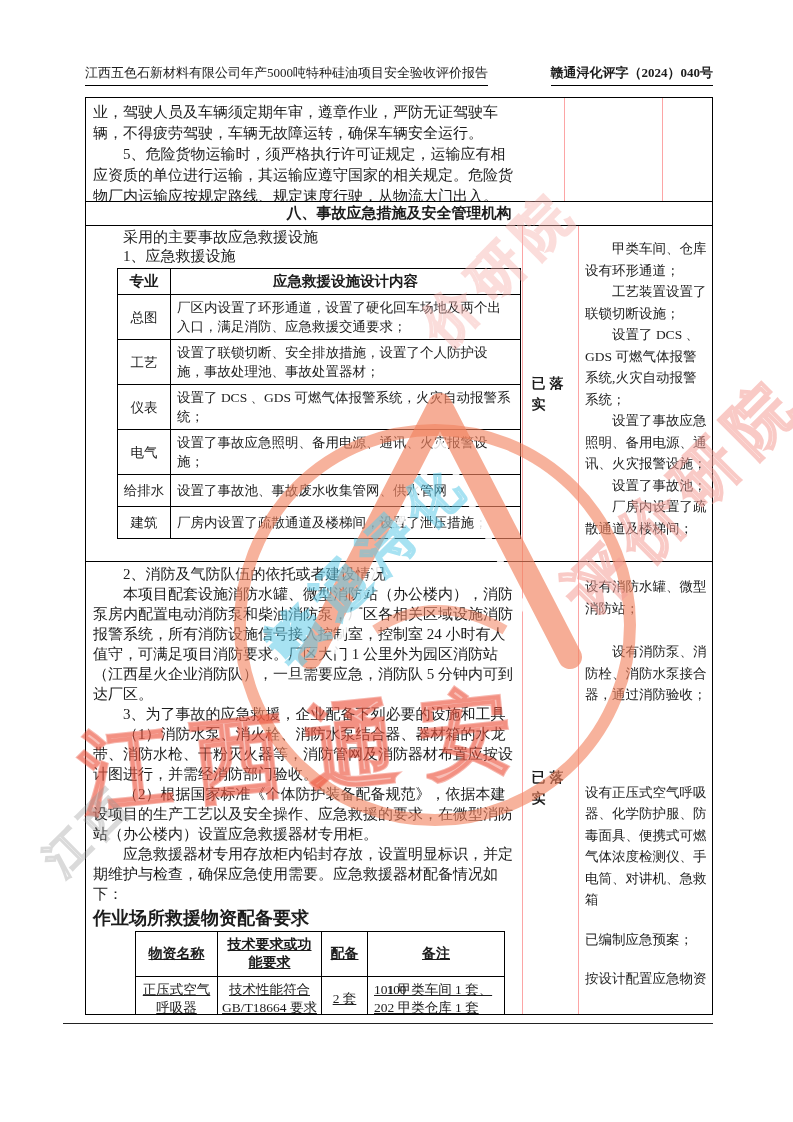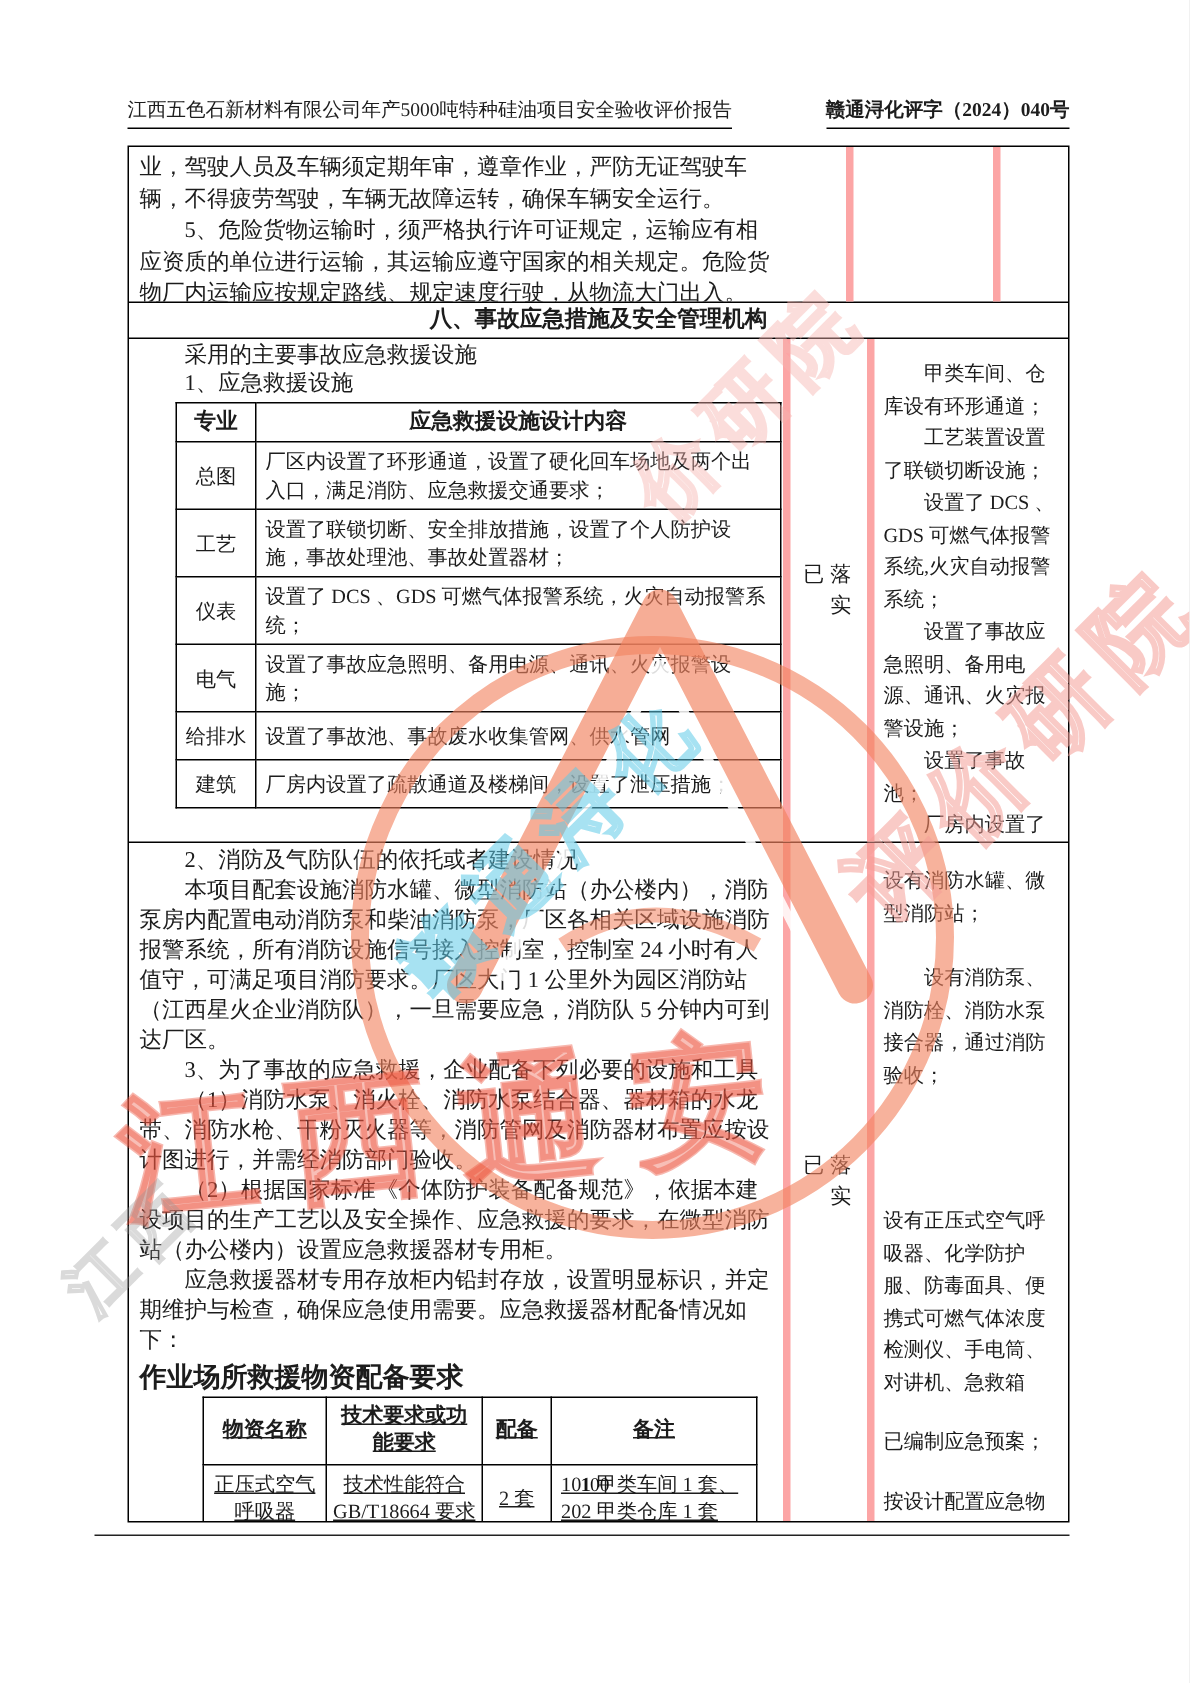--- a/index.html
+++ b/index.html
@@ -22,34 +22,34 @@
   .hdr span { border-bottom: 1.5px solid #000; padding-bottom: 3px; }
   .hdr .hdr-right { margin-left: 18px; font-weight: bold; }
   
   .otable {
     position: absolute; left: 85px; top: 97px; width: 628px;
     border: 1.5px solid #000;
     font-size: 15px; line-height: 21px;
   }
   .orow { display: grid; grid-template-columns: 436px 56px 134px; border-top: 1px solid #000; }
   .orow:first-child { border-top: none; }
-  .ocell { border-left: 5px solid #fca5a5; overflow: hidden; }
+  .ocell { border-left: 1px solid #fca5a5; overflow: hidden; }
   .ocell:first-child { border-left: none; }
   .row-a { height: 103px; gap: 42px; }
   .row-a .ocell:first-child { padding: 4px 6px 0 7px; }
   .row-b { height: 24px; border-top: 1px solid #000; text-align: center;
            font-weight: bold; font-size: 15px; line-height: 22px; }
   .row-c { height: 336px; }
   .row-d { height: 453px; }
   .indent { text-indent: 2em; }
   .main-cell { padding: 2px 6px 0 7px; }
   .para { text-indent: 2em; }
   
   .status-cell { display: flex; align-items: center; justify-content: center; font-size: 14px; }
-  .status-cell .status-txt { width: 38px; text-align: right; letter-spacing: 4px; line-height: 21px; }
+  .status-cell .status-txt { width: 38px; text-align: left; letter-spacing: 4px; line-height: 21px; font-weight: bold; }
   
   .cmt-cell { padding: 12px 5px 0 6px; font-size: 13.5px; line-height: 21.5px; }
   .cmt { text-indent: 2em; }
   .cmt2-cell { padding: 14px 5px 0 6px; font-size: 13.5px; line-height: 21.5px; }
   .cmt2-1 { margin-top: 0; }
   .cmt2-2 { margin-top: 22px; text-indent: 2em; }
   .cmt2-3 { margin-top: 76px; }
   .cmt2-4 { margin-top: 18px; }
   .cmt2-5 { margin-top: 18px; }
   

